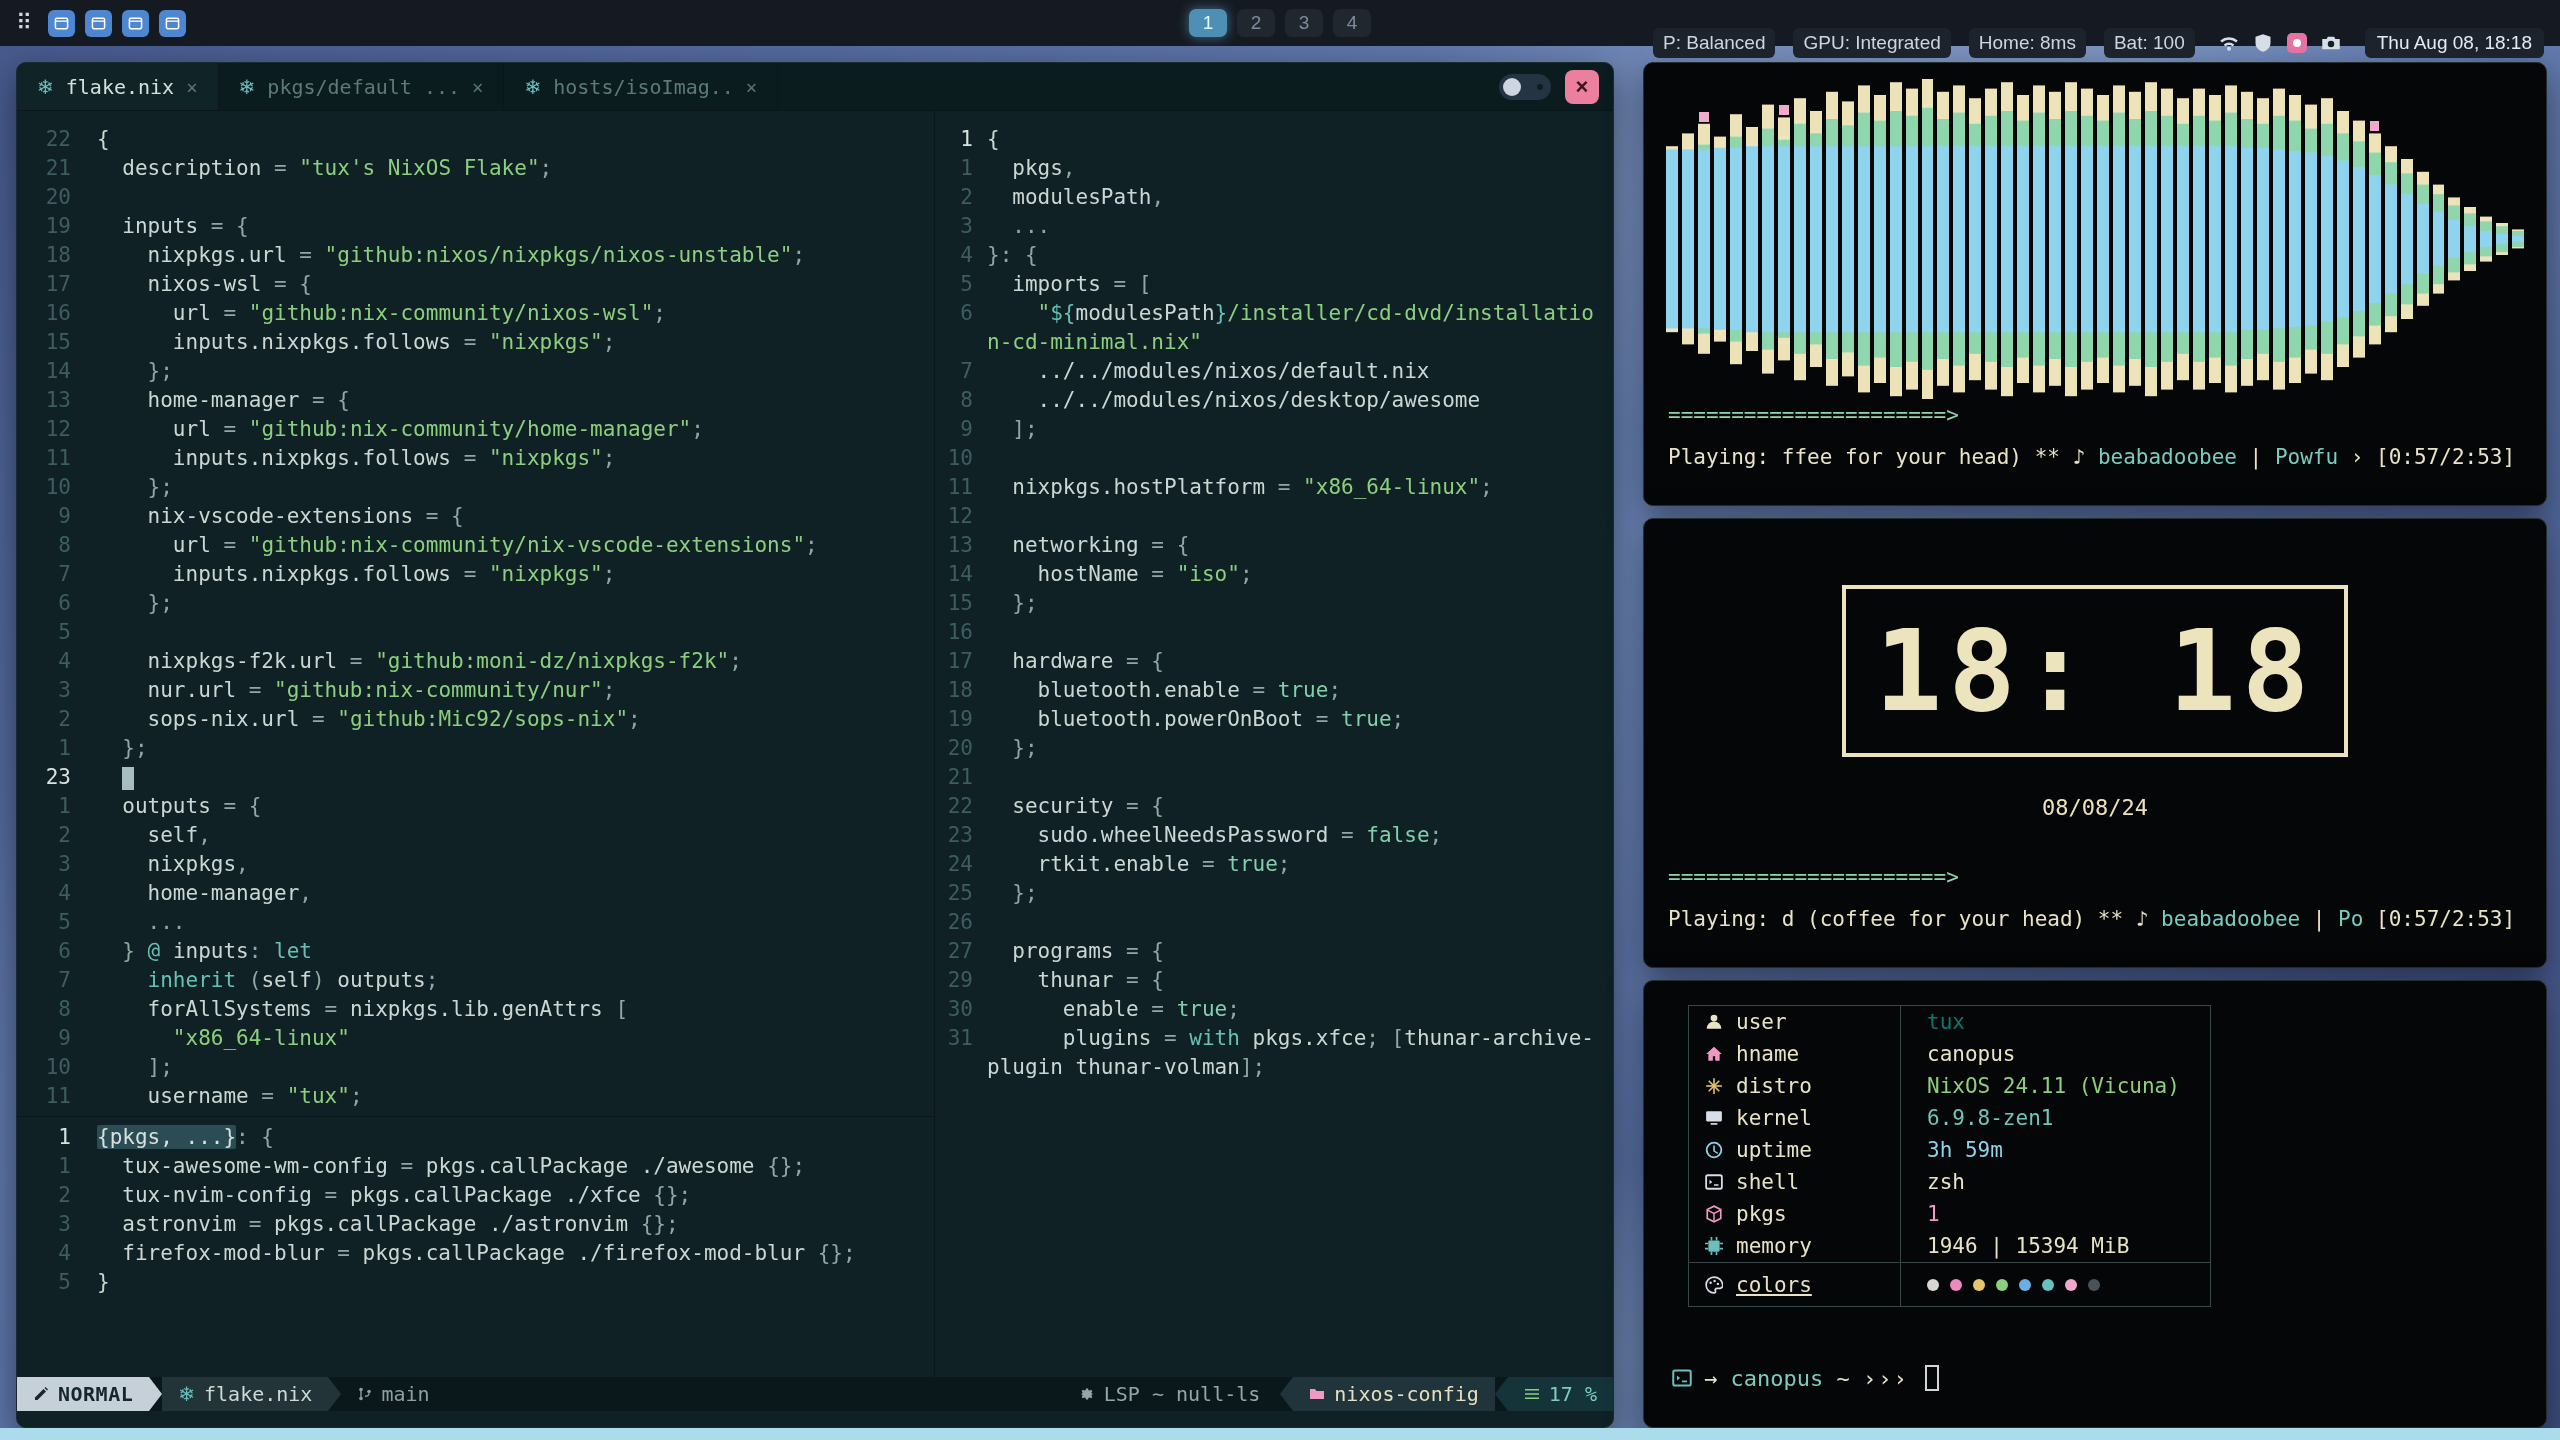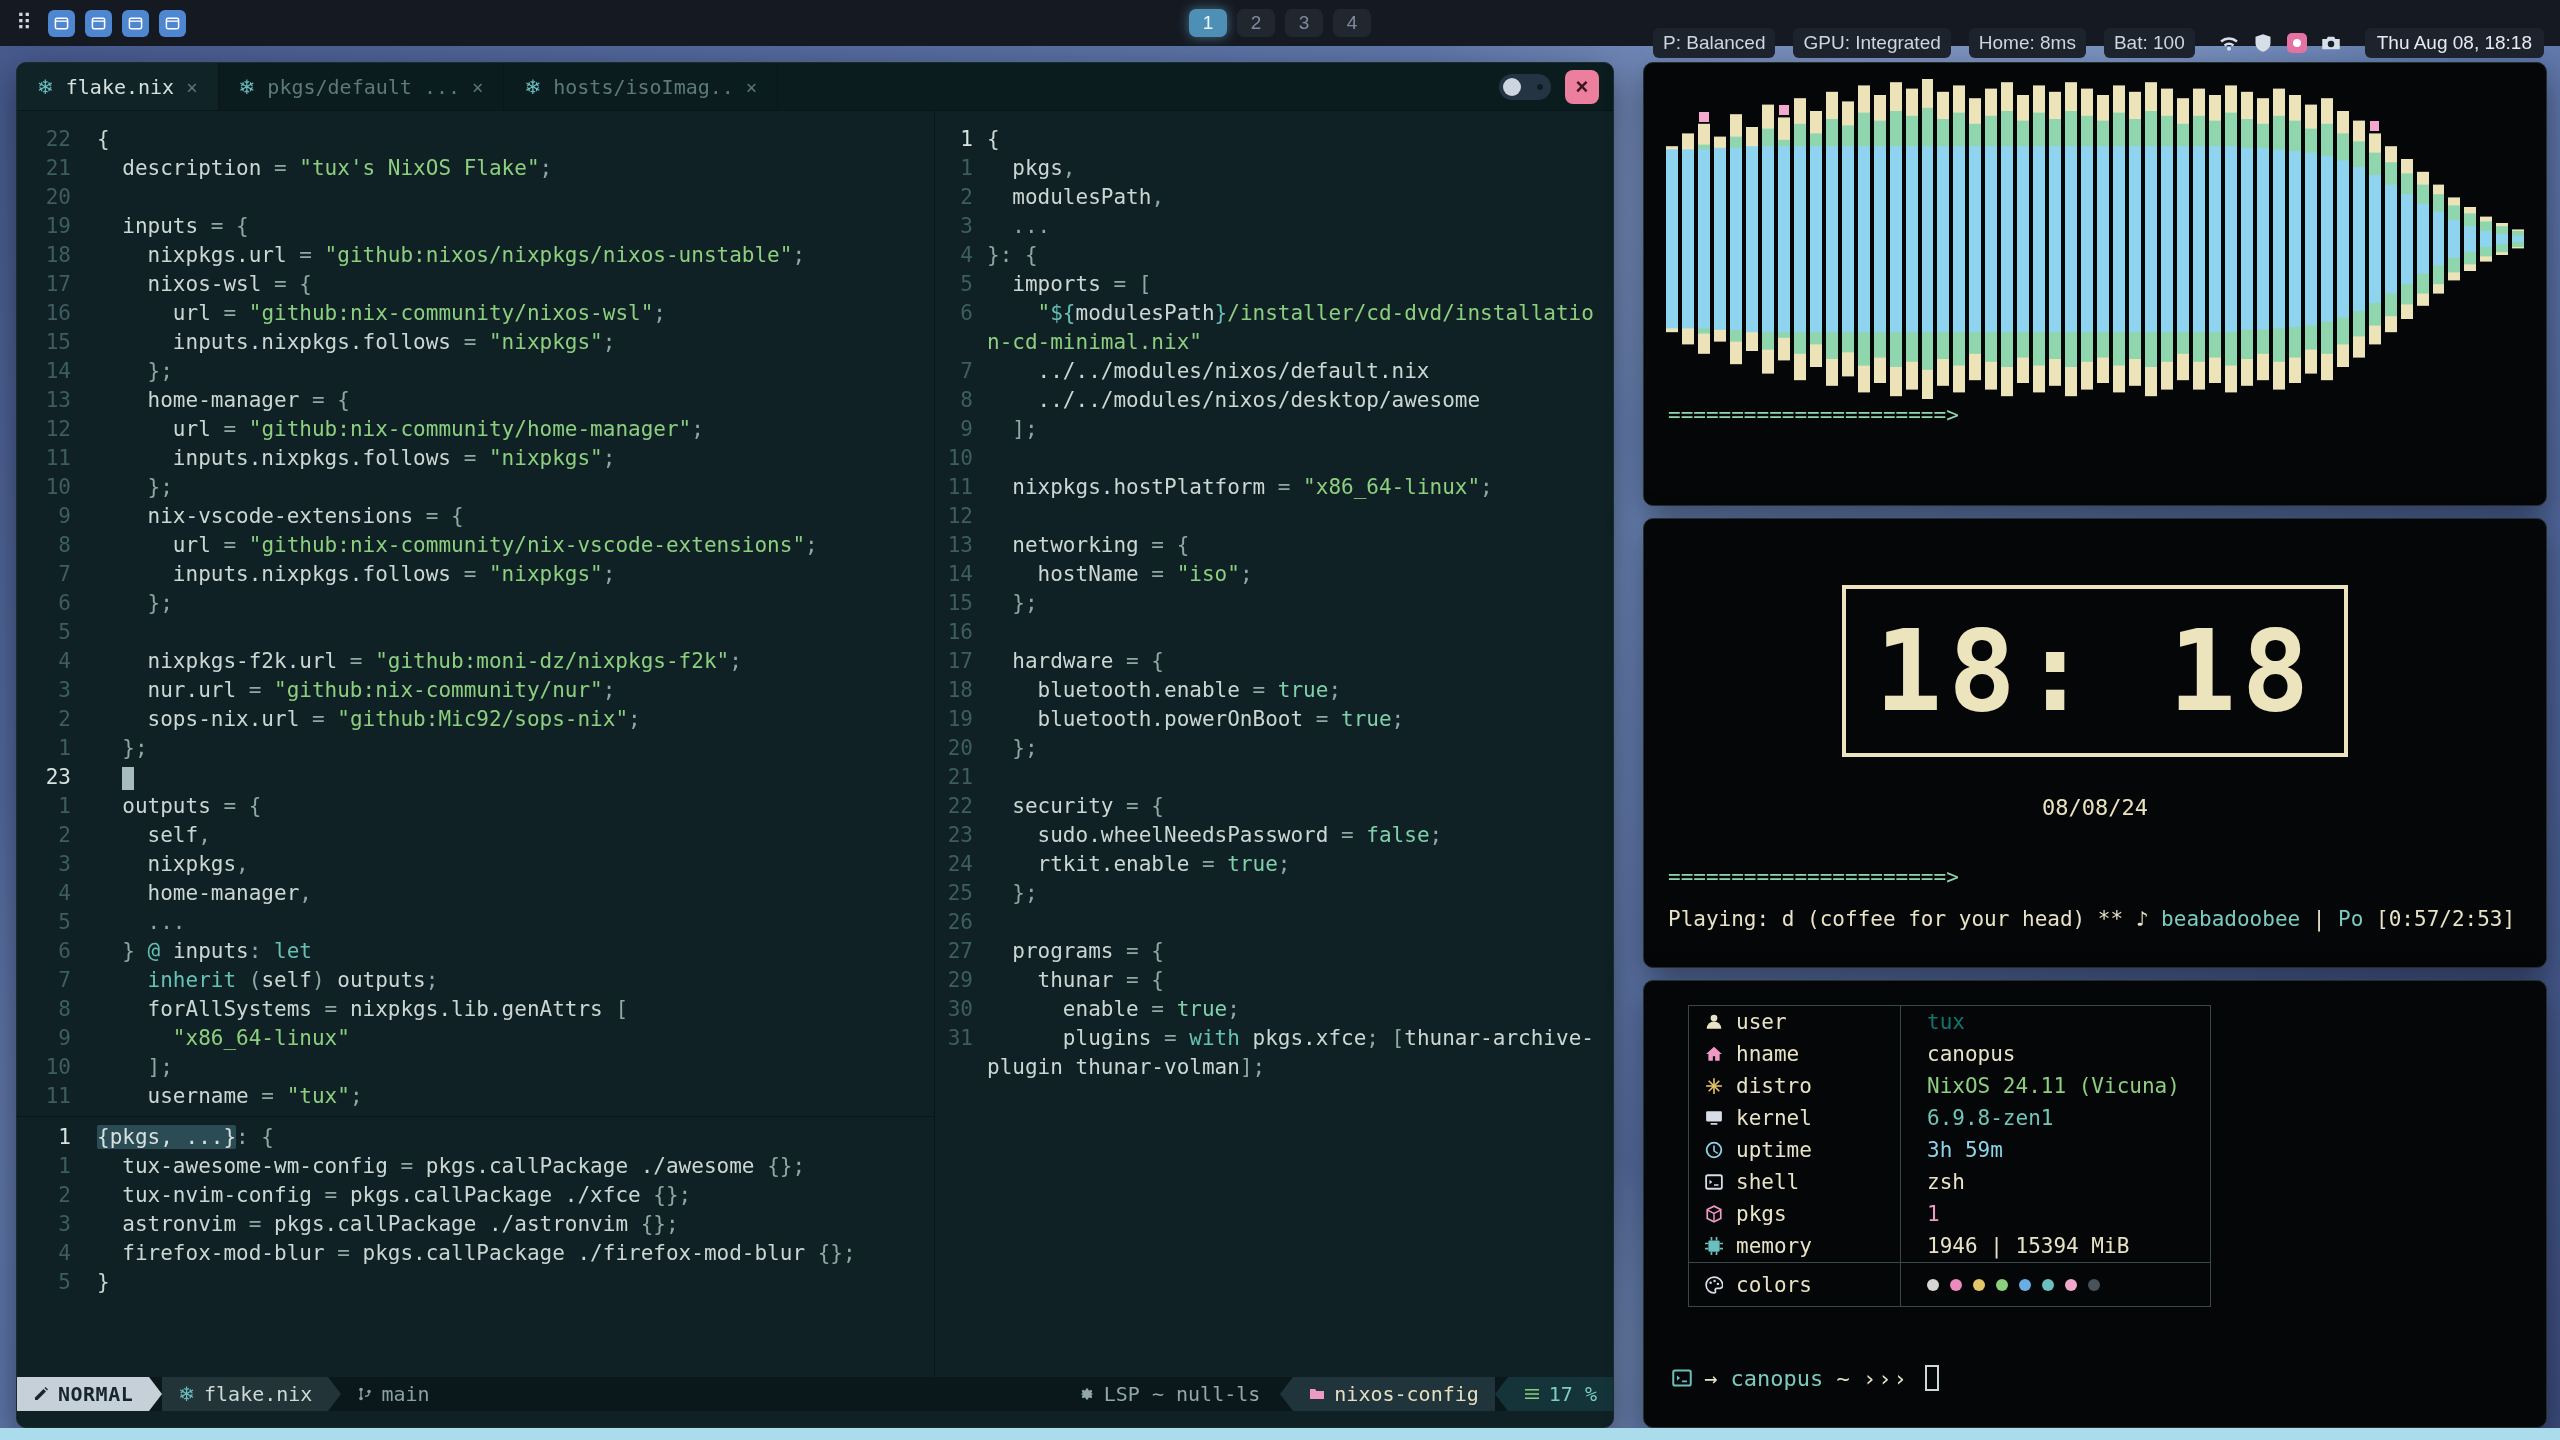--- a/index.html
+++ b/index.html
@@ -104,21 +104,21 @@
 
   .clockbox { width:506px; height:172px; border:4px solid #ece4bc; margin:66px auto 0; display:flex; align-items:center; justify-content:center;
     font-family:"DejaVu Sans Mono",monospace; font-weight:bold; font-size:112px; letter-spacing:6px; color:#ece4bc; }
   .date { text-align:center; margin-top:38px; font-size:22px; color:#ece4bc; }
 
   .fetch-table { display:grid; grid-template-columns:212px auto; width:fit-content; margin:24px 0 0 44px;
     border:1px solid #394747; font-size:21px; font-family:"DejaVu Sans Mono",monospace; }
   .fcell { display:flex; align-items:center; min-height:32px; }
   .flabel-c { gap:13px; padding:0 18px 0 16px; border-right:1px solid #394747; color:#e9e3c6; }
   .fval { padding-left:26px; padding-right:30px; }
-  .frow-top { border-top:1px solid #394747; min-height:44px; }
+  .frow-top { border-top:1px solid #394747; min-height:44px;text-decoration:underline; }
   .dots { display:flex; gap:11px; align-items:center; }
   .dot { width:12px; height:12px; border-radius:50%; display:inline-block; }
 
   .prompt { position:absolute; left:28px; bottom:36px; display:flex; align-items:center; gap:12px; font-size:22px; }
   .prompt .icon { color:#6cbfbf; }
   .pcur { width:14px; height:26px; border:2px solid #cfd8d2; display:inline-block; margin-left:4px; }
 
   .floor { position:absolute; left:0; bottom:0; width:2560px; height:12px; background:#aadceb; }
 </style>
 </head>
@@ -625,20 +625,21 @@
           <div class="vseg" style="height: 8%; background: rgb(143, 214, 174);"></div>
           <div class="vseg" style="height: 3%; background: rgb(142, 212, 239);"></div>
         </div>
         <div class="vcol">
           <div class="vseg" style="height: 6%; background: rgb(236, 228, 184);"></div>
           <div class="vseg" style="height: 5%; background: rgb(143, 214, 174);"></div>
           <div class="vseg" style="height: 2%; background: rgb(142, 212, 239);"></div>
         </div>
       </div>
     <div class="arrow mono">======================&gt;</div>
+    <div class="playing mono" id="playing1"><span class="tk-t">Playing: ffee for your head) ** </span><span class="tk-n">♪ </span><span class="tk-a">beabadoobee</span><span class="tk-t"> | </span><span class="tk-a">Powfu</span><span class="tk-t"> › </span><span class="tk-t">[0:57/2:53]</span></div>
   </div>
 
   <div class="widget w2">
     <div class="clockbox">
         <span>18: 18</span>
       </div>
     <div class="date mono">08/08/24</div>
     <div class="arrow mono">======================&gt;</div>
     <div class="playing mono" id="playing2"><span class="tk-t">Playing: d (coffee for your head) ** </span><span class="tk-n">♪ </span><span class="tk-a">beabadoobee</span><span class="tk-t"> | </span><span class="tk-a">Po</span><span class="tk-t"> </span><span class="tk-t">[0:57/2:53]</span></div>
   </div>

